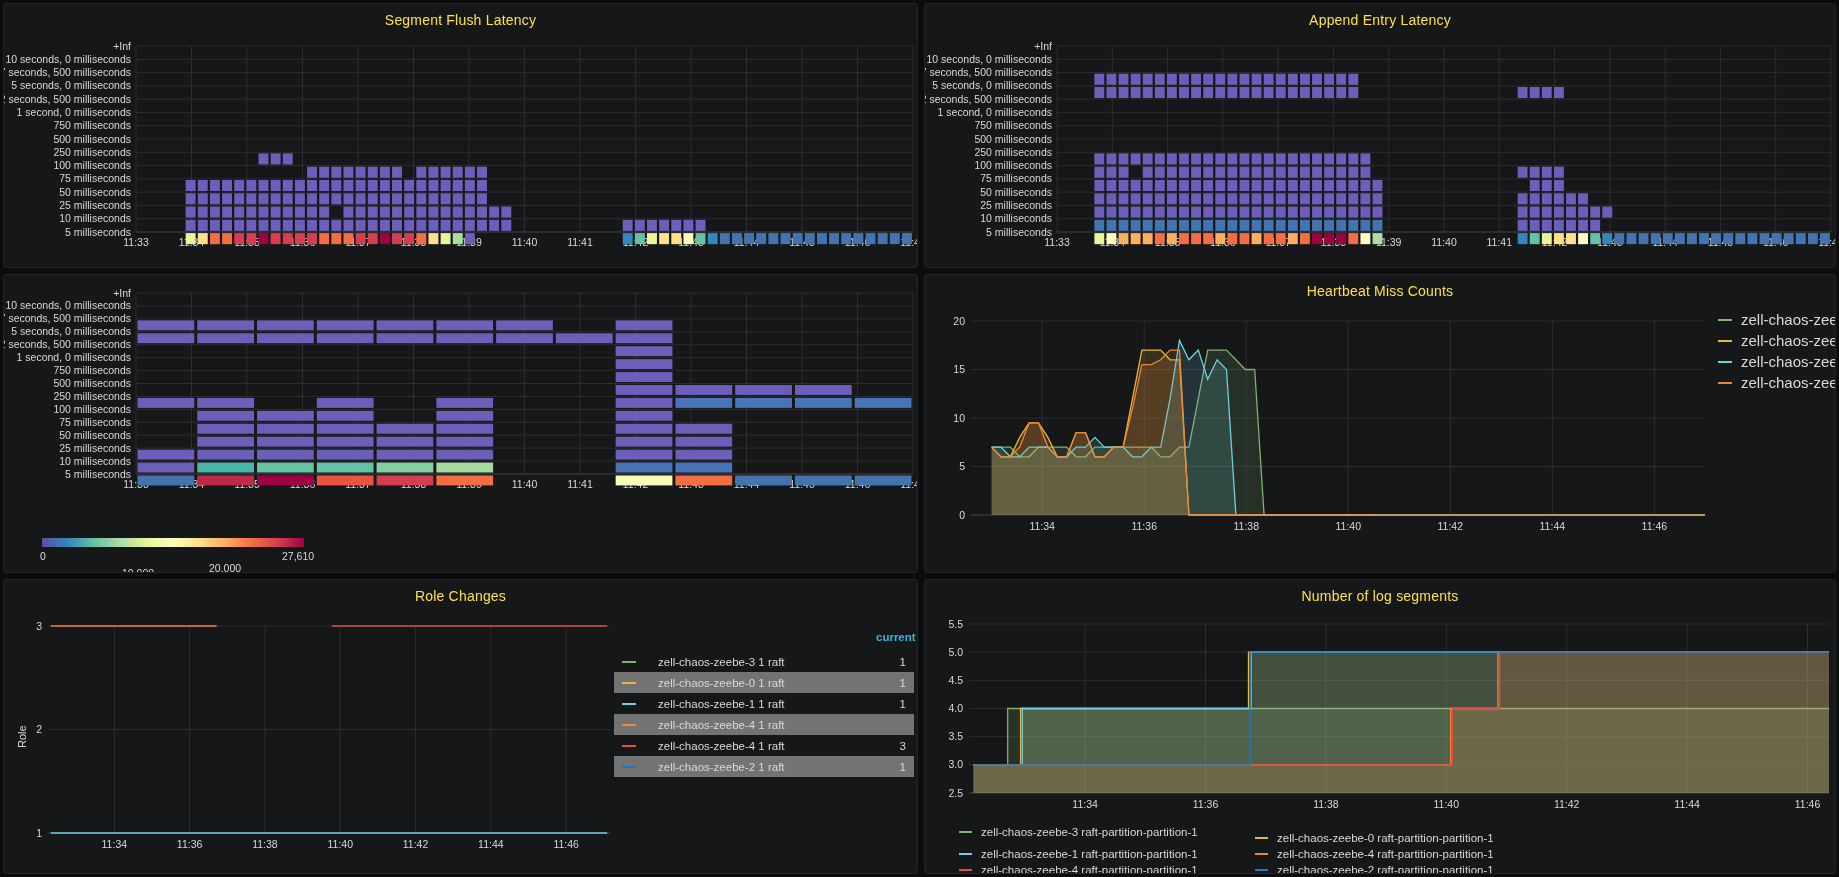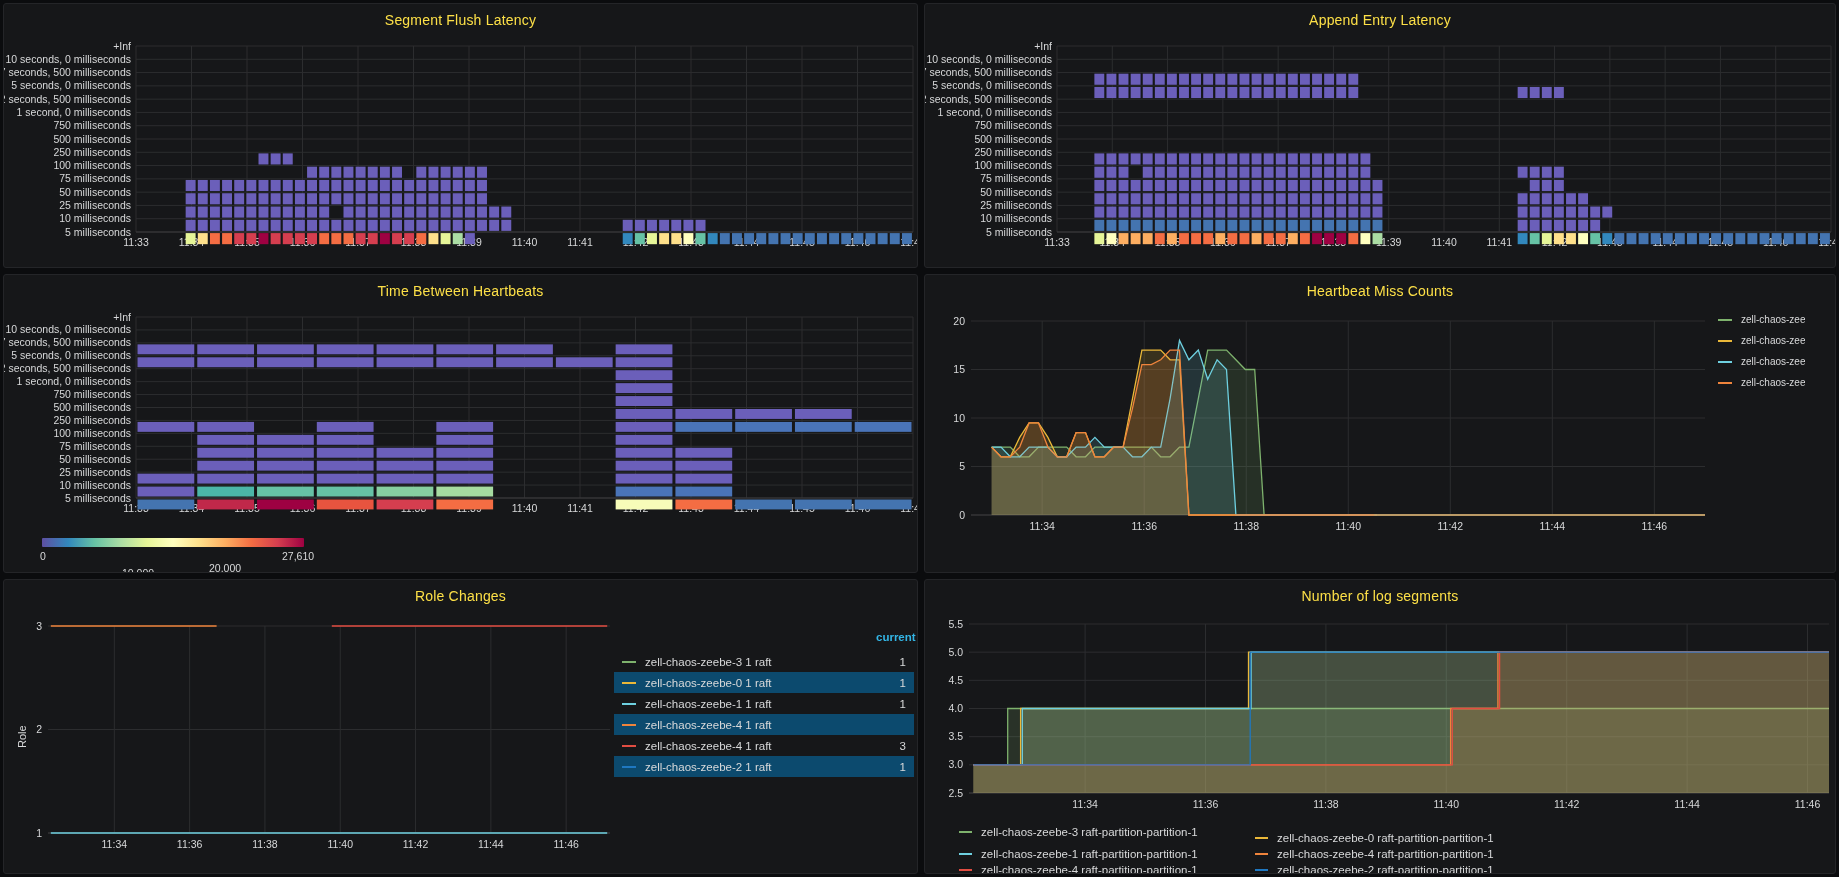--- a/index.html
+++ b/index.html
@@ -27,35 +27,35 @@
   .ptitle {
     text-align: center;
     color: #fde047;
     font-size: 14px;
     padding-top: 8px;
     letter-spacing: .2px;
   }
 
   
   .legtable { position: absolute; font-size: 11.5px; color: #d8d9da; }
-  .legrow { display: flex; align-items: center; height: 21px; padding: 0 8px; }
-  .legrow.alt { background: #0c4a6e; justify-content: flex-end; }
+  .legrow { display: flex; align-items: center; height: 21px; padding: 0 8px; gap: 13px; }
+  .legrow.alt { background: #737373; justify-content: flex-end; }
   .legdash { width: 14px; height: 2px; margin-right: 9px; flex: none; }
   .legname { flex: 1; white-space: nowrap; }
   .legval { width: 30px; text-align: right; color: #d8d9da; }
   .leghead { display: flex; height: 20px; padding: 0 8px; font-size: 11.5px; color: #33b5e5; font-weight: bold; margin-top: 28px; }
   .leghead .legval { color: #33b5e5; }
 
   
   .ileg { position: absolute; display: flex; flex-wrap: wrap; font-size: 11.5px; color: #d8d9da; }
   .ilegitem { display: flex; align-items: center; margin: 0 14px 4px 0; white-space: nowrap; }
   .ilegitem .legdash { width: 13px; }
 
   
-  .rleg { position: absolute; font-size: 10px; color: #d8d9da; }
+  .rleg { position: absolute; font-size: 15px; color: #d8d9da; }
   .rlegitem { display: flex; align-items: center; height: 21px; white-space: nowrap; overflow: hidden; }
 
   .ylabel-rot {
     position: absolute;
     color: #d8d9da;
     font-size: 11px;
     transform: rotate(-90deg);
     transform-origin: left top;
     white-space: nowrap;
   }
@@ -638,21 +638,20 @@
         <rect x="834.5375" y="205.1" width="9.89375" height="11.085714285714285" fill="#4474b0"></rect>
         <rect x="846.63125" y="205.1" width="9.89375" height="11.085714285714285" fill="#4474b0"></rect>
         <rect x="858.725" y="205.1" width="9.89375" height="11.085714285714285" fill="#4474b0"></rect>
         <rect x="870.81875" y="205.1" width="9.89375" height="11.085714285714285" fill="#4474b0"></rect>
         <rect x="882.9125" y="205.1" width="9.89375" height="11.085714285714285" fill="#4474b0"></rect>
         <rect x="895.00625" y="205.1" width="9.89375" height="11.085714285714285" fill="#4474b0"></rect>
       </svg>
   </div>
 
   <div class="panel">
-    <div class="ptitle">Time Between Heartbeats</div>
     <svg id="svg-tbh" width="915" height="225">
         <line x1="132" y1="18" x2="909" y2="18" stroke="#2c2d2f" stroke-width="1"></line>
         <text x="127" y="21.5" text-anchor="end" font-size="10.5" fill="#d8d9da" font-family="&quot;Liberation Sans&quot;, sans-serif">+Inf</text>
         <line x1="132" y1="30.92857142857143" x2="909" y2="30.92857142857143" stroke="#2c2d2f" stroke-width="1"></line>
         <text x="127" y="34.42857142857143" text-anchor="end" font-size="10.5" fill="#d8d9da" font-family="&quot;Liberation Sans&quot;, sans-serif">10 seconds, 0 milliseconds</text>
         <line x1="132" y1="43.85714285714286" x2="909" y2="43.85714285714286" stroke="#2c2d2f" stroke-width="1"></line>
         <text x="127" y="47.35714285714286" text-anchor="end" font-size="10.5" fill="#d8d9da" font-family="&quot;Liberation Sans&quot;, sans-serif">7 seconds, 500 milliseconds</text>
         <line x1="132" y1="56.785714285714285" x2="909" y2="56.785714285714285" stroke="#2c2d2f" stroke-width="1"></line>
         <text x="127" y="60.285714285714285" text-anchor="end" font-size="10.5" fill="#d8d9da" font-family="&quot;Liberation Sans&quot;, sans-serif">5 seconds, 0 milliseconds</text>
         <line x1="132" y1="69.71428571428572" x2="909" y2="69.71428571428572" stroke="#2c2d2f" stroke-width="1"></line>

